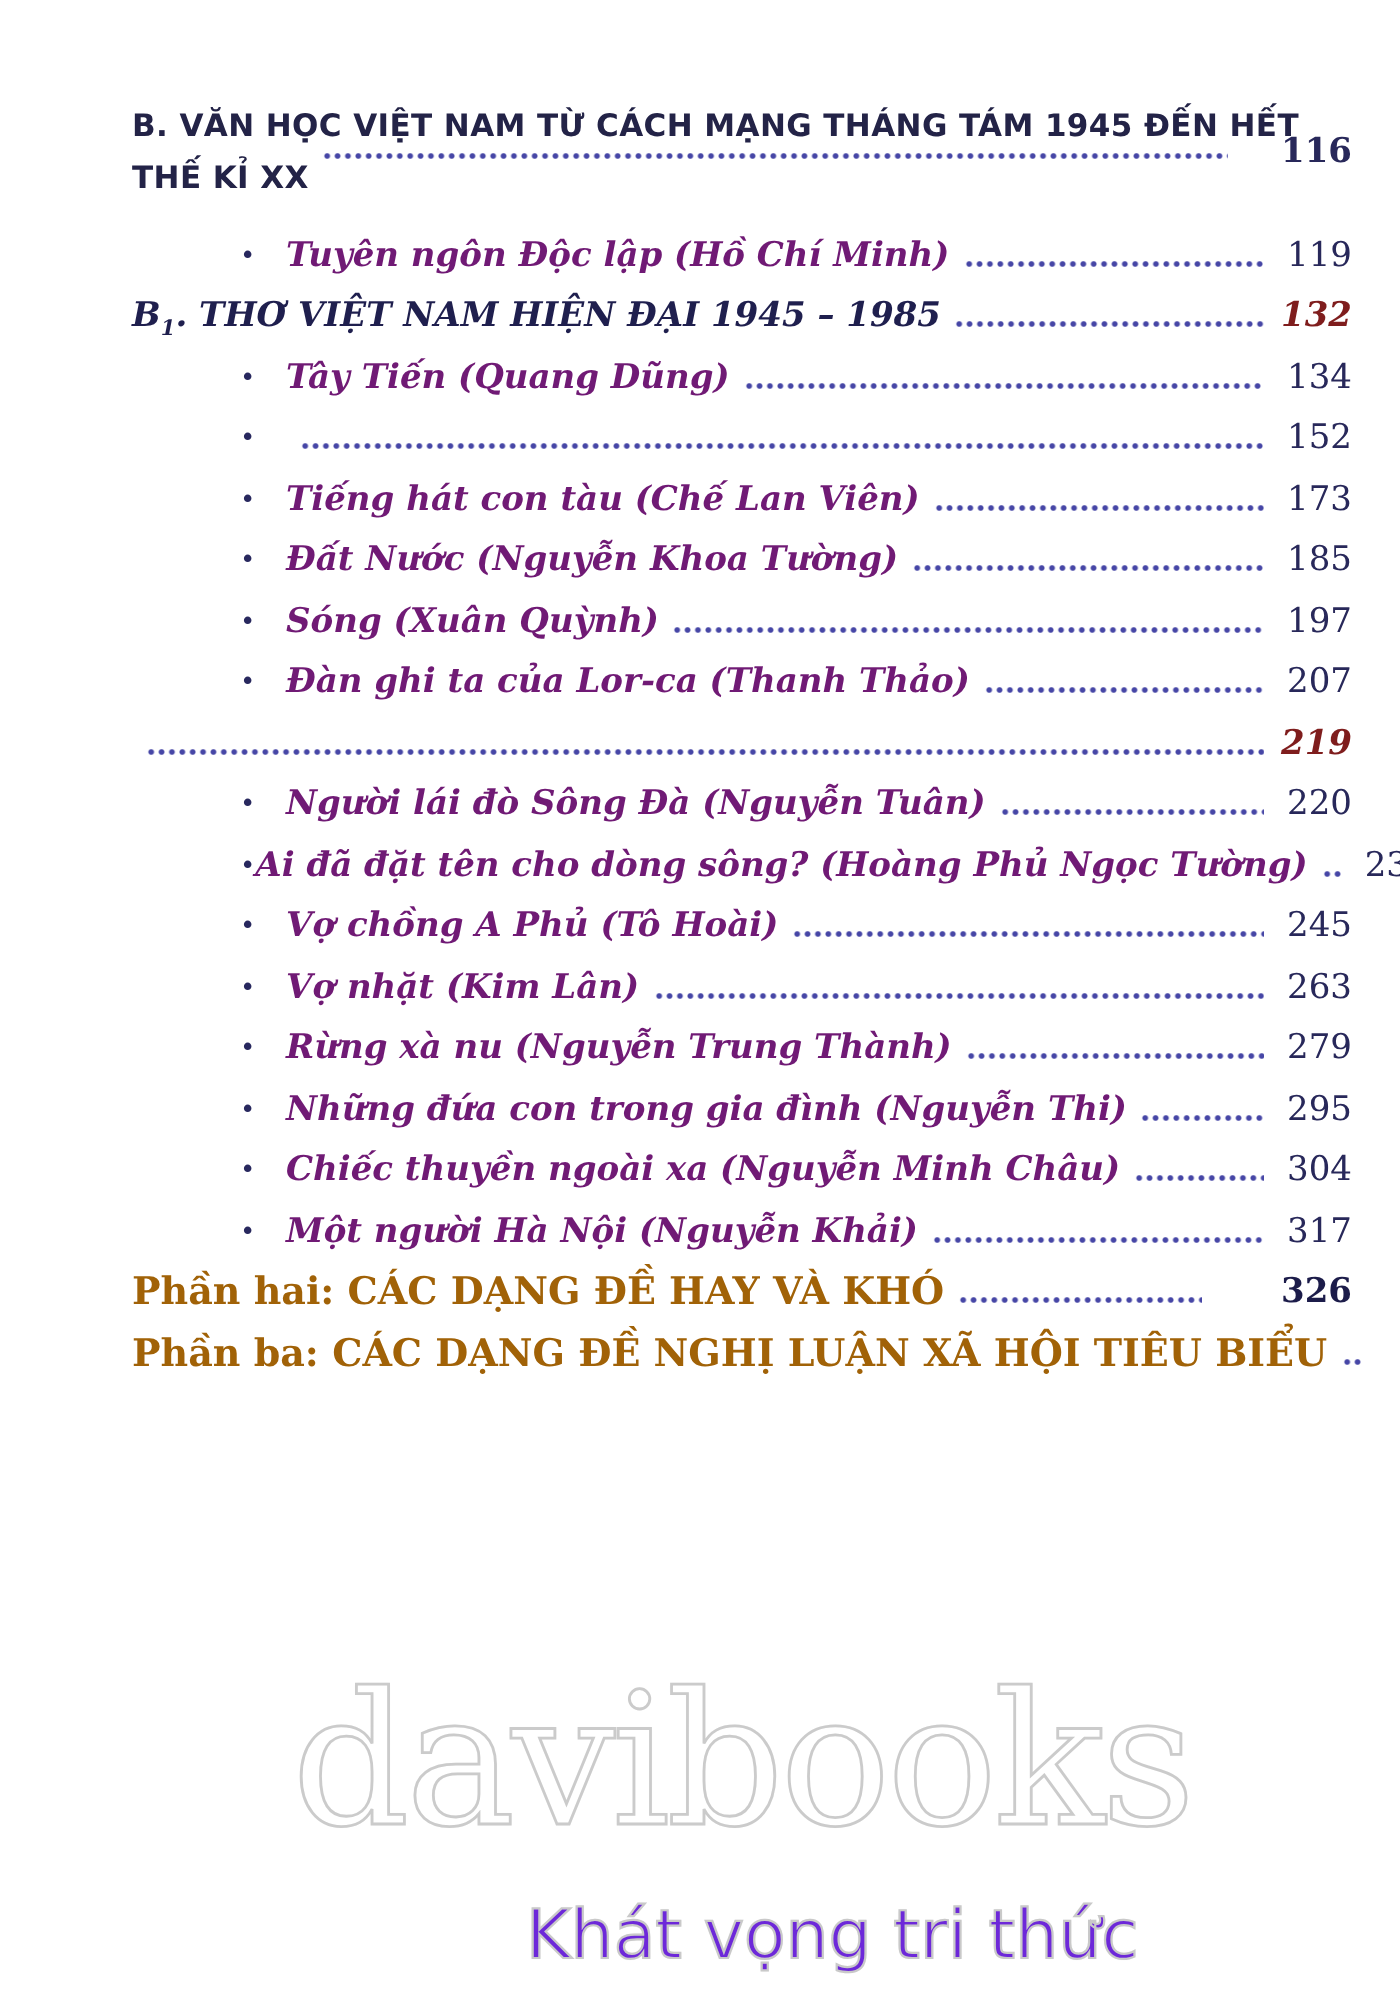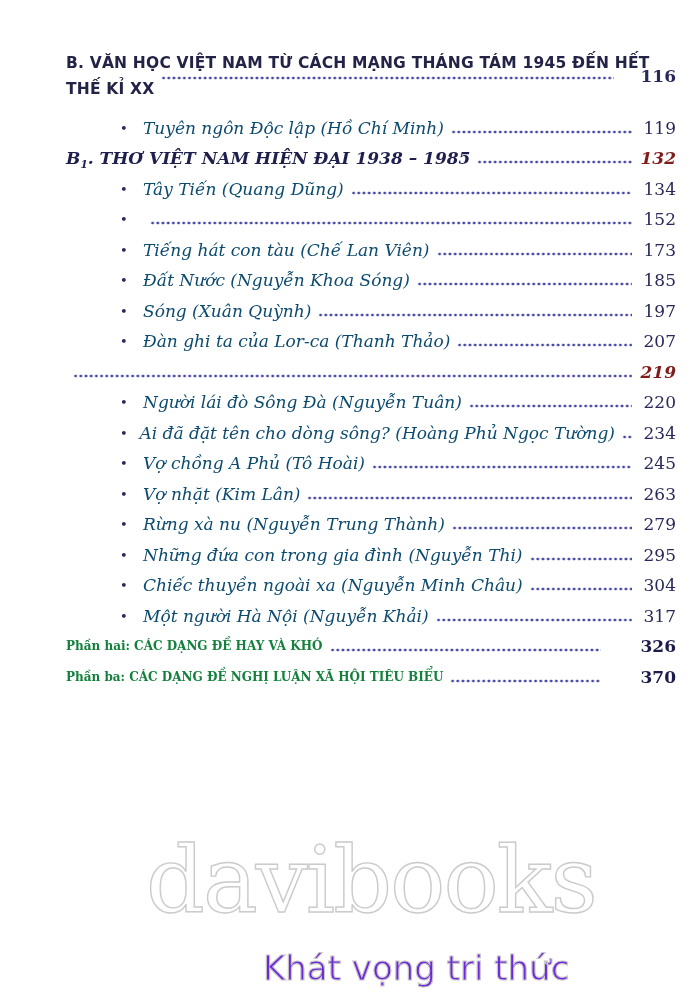--- a/index.html
+++ b/index.html
@@ -75,22 +75,22 @@
   .bullet-row { padding-left: 54px; }
   .bullet-glyph {
     width: 23px;
     font-size: 13px;
     line-height: 23px;
     color: #28285e;
   }
   .bullet-glyph::before { content: "\2022"; }
   .bullet-row .label {
     font-style: italic;
-    font-weight: normal;
-    color: #0c4a6e;
+    font-weight: bold;
+    color: #701a75;
   }
 
   
   .section-row .label {
     font-style: italic;
     font-weight: bold;
     color: #1f1f4e;
   }
   .section-row sub {
     font-size: 0.62em;
@@ -98,22 +98,22 @@
   }
   .section-row .pagenum {
     font-weight: bold;
     font-style: italic;
     color: #7f1d1d;
   }
 
   
   .part-row .label {
     font-weight: bold;
-    font-size: 12px;
-    color: #15803d;
+    font-size: 19px;
+    color: #a16207;
   }
   .part-row .pagenum {
     font-weight: bold;
     color: #1c1c4a;
     margin-left: 31px;
   }
 
   
   .watermark { position: absolute; inset: 0; pointer-events: none; }
   .wm-brand {
@@ -159,21 +159,21 @@
     </div>
 
     <div class="row bullet-row">
       <span class="bullet-glyph"></span>
       <span class="label">Tuyên ngôn Độc lập (Hồ Chí Minh)</span>
       <span class="leader"></span>
       <span class="pagenum">119</span>
     </div>
 
     <div class="row section-row">
-      <span class="label"><span>B</span><sub>1</sub><span>. THƠ VIỆT NAM HIỆN ĐẠI 1938 – 1985</span></span>
+      <span class="label"><span>B</span><sub>1</sub><span>. THƠ VIỆT NAM HIỆN ĐẠI 1945 – 1985</span></span>
       <span class="leader"></span>
       <span class="pagenum">132</span>
     </div>
 
     <div class="row bullet-row">
       <span class="bullet-glyph"></span>
       <span class="label">Tây Tiến (Quang Dũng)</span>
       <span class="leader"></span>
       <span class="pagenum">134</span>
     </div>
@@ -186,21 +186,21 @@
 
     <div class="row bullet-row">
       <span class="bullet-glyph"></span>
       <span class="label">Tiếng hát con tàu (Chế Lan Viên)</span>
       <span class="leader"></span>
       <span class="pagenum">173</span>
     </div>
 
     <div class="row bullet-row">
       <span class="bullet-glyph"></span>
-      <span class="label">Đất Nước (Nguyễn Khoa Sóng)</span>
+      <span class="label">Đất Nước (Nguyễn Khoa Tường)</span>
       <span class="leader"></span>
       <span class="pagenum">185</span>
     </div>
 
     <div class="row bullet-row">
       <span class="bullet-glyph"></span>
       <span class="label">Sóng (Xuân Quỳnh)</span>
       <span class="leader"></span>
       <span class="pagenum">197</span>
     </div>

